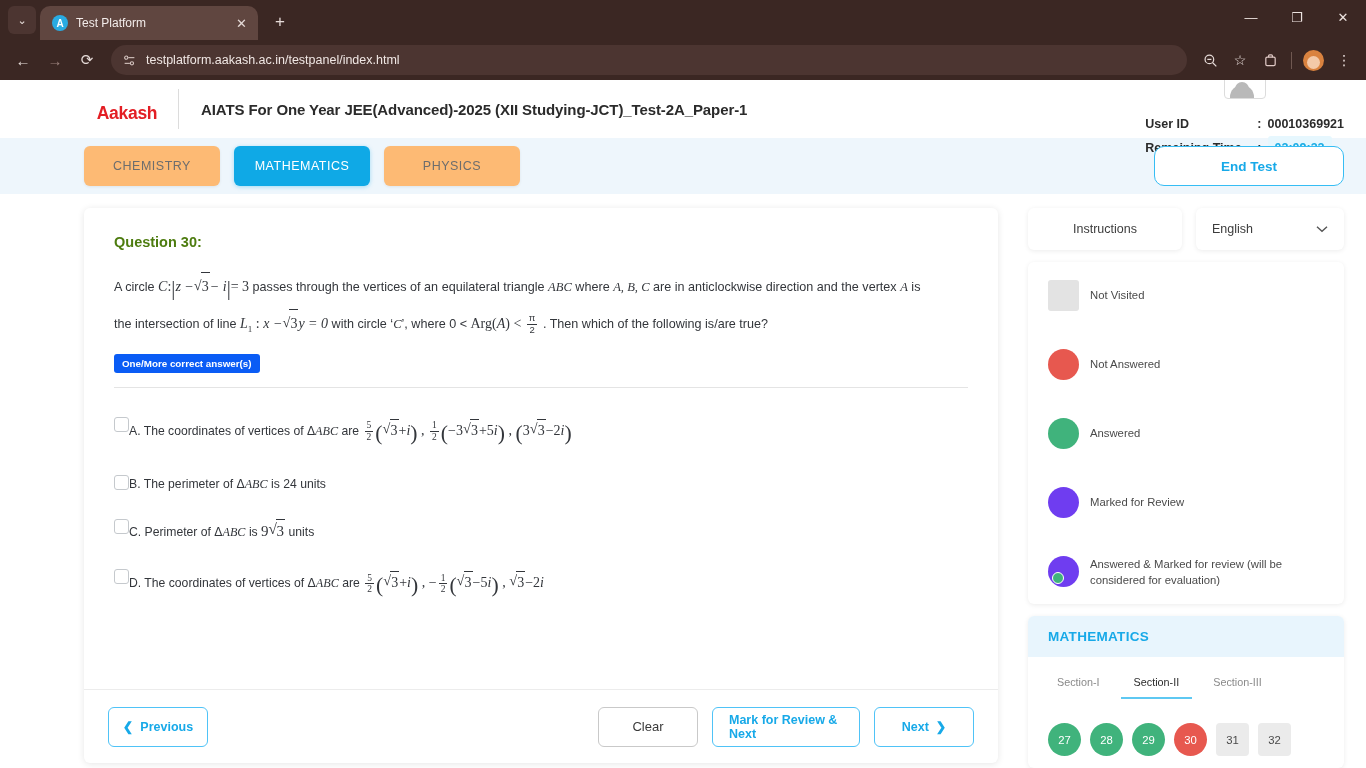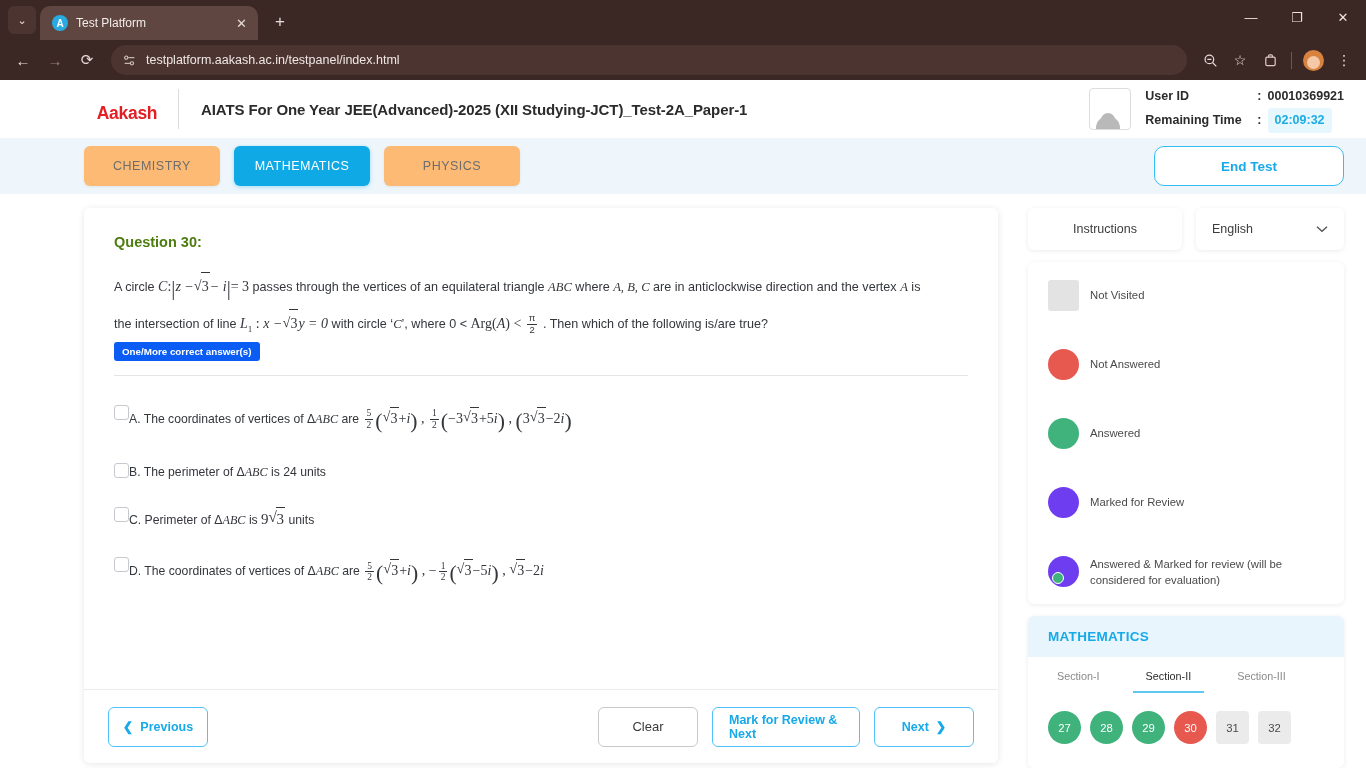--- a/index.html
+++ b/index.html
@@ -102,21 +102,21 @@
     clip-path: polygon(0 0, 30% 0, 50% 100%, 70% 0, 100% 0, 100% 30%, 50% 100%, 0 30%);
   }
   .logo-text { font-size: 17.5px; font-weight: bold; color: #e31e24; letter-spacing: -0.3px; line-height: 1; }
   .logo-sub {
     font-size: 5.2px; font-weight: bold; color: #ffffff; background: #e31e24;
     padding: 1px 2px; margin-top: 1.5px; letter-spacing: 0.1px; white-space: nowrap;
   }
   .hdr-divider { width: 1px; height: 40px; background: #dcdcdc; margin: 0 22px 0 8px; }
   .exam-title { font-size: 15px; font-weight: bold; color: #2b2b2b; letter-spacing: -0.1px; }
 
-  .user-block { margin-left: auto; display: flex; align-items: center; gap: 14px; }
+  .user-block { margin-left: auto; display: flex; align-items: center; gap: 14px; flex-direction: column; }
   .avatar-box {
     width: 42px; height: 42px; border: 1px solid #dcdcdc; border-radius: 4px;
     display: flex; align-items: flex-end; justify-content: center; overflow: hidden;
     background: #fff;
   }
   .avatar-head { width: 14px; height: 14px; border-radius: 50%; background: #b9b9b9; margin-bottom: 2px; }
   .avatar-body {
     width: 24px; height: 13px; border-radius: 12px 12px 0 0; background: #b9b9b9;
     margin-left: -19px; margin-bottom: 0px; align-self: flex-end;
   }
@@ -169,21 +169,21 @@
   .frac { display: inline-block; vertical-align: middle; text-align: center; font-size: 9.5px; line-height: 1.15; margin: 0 2px; }
   .frac .num { display: block; border-bottom: 1px solid #33363b; padding: 0 2px; }
   .frac .den { display: block; padding: 0 2px; }
   .sqrt { display: inline-block; position: relative; padding-left: 7px; }
   .sqrt::before { content: "√"; position: absolute; left: 0; top: -1px; font-size: 1.02em; }
   .sqrt > span { border-top: 1px solid #33363b; padding: 0 1px; display: inline-block; }
   .bigp { font-size: 1.55em; vertical-align: -0.22em; font-family: "Liberation Serif", serif; }
   .vbar { display: inline-block; font-size: 1.45em; vertical-align: -0.18em; }
 
   .ans-badge {
-    display: inline-block; margin-top: 4px;
+    display: inline-block; margin-top: 16px;
     background: #0a5cf5; color: #ffffff;
     font-size: 9.8px; font-weight: bold; padding: 4px 8px; border-radius: 3px;
   }
   .q-sep { height: 1px; background: #e4e4e4; margin: 14px 0 0 0; }
 
   .options { padding-top: 16px; }
   .option-row { display: flex; align-items: flex-start; padding: 13px 0; }
   .opt-box {
     width: 15px; height: 15px; flex: 0 0 15px;
     border: 1.2px solid #c5c9cd; border-radius: 3px; background: #fff; cursor: pointer;
@@ -247,21 +247,21 @@
   .legend-label { font-size: 11.3px; color: #4a4a4a; line-height: 1.42; }
 
   .palette-card {
     background: #ffffff; border-radius: 6px; box-shadow: 0 1px 5px rgba(0,0,0,0.08);
     overflow: hidden; flex: 1;
   }
   .palette-head {
     background: #e8f5fd; padding: 13px 20px;
     font-size: 13.5px; font-weight: bold; color: #17a9e8; letter-spacing: 0.3px;
   }
-  .sections { display: flex; padding: 2px 16px; gap: 20px; }
+  .sections { display: flex; padding: 8px 16px; gap: 8px; }
   .section-tab {
     padding: 11px 13px 9px 13px; font-size: 10.8px; color: #8a8a8a; cursor: pointer;
     border-bottom: 2.5px solid transparent;
   }
   .section-tab.active { color: #2b2b2b; border-bottom-color: #5ec8f2; }
   .q-grid { display: flex; flex-wrap: wrap; gap: 9px; padding: 16px 20px 20px 20px; }
   .q-chip {
     width: 33px; height: 33px; display: flex; align-items: center; justify-content: center;
     font-size: 11.3px; color: #ffffff; cursor: pointer;
   }

